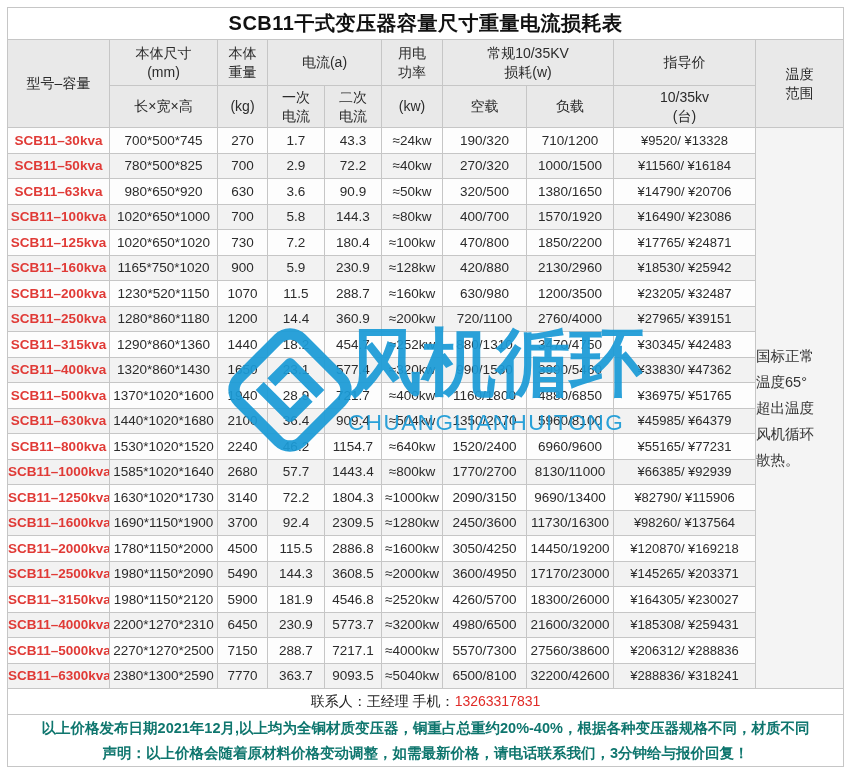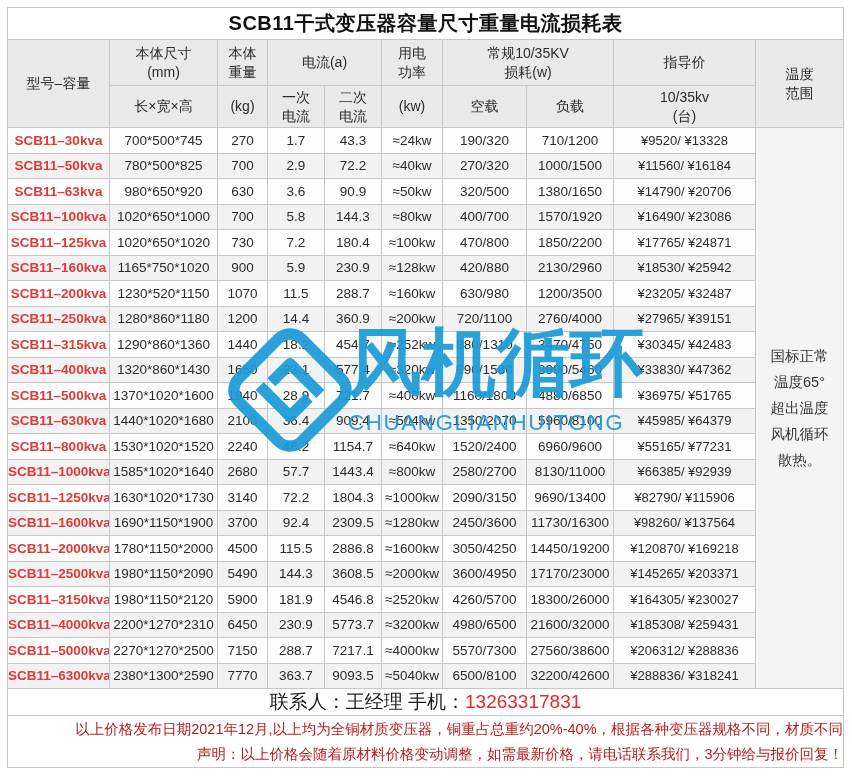--- a/index.html
+++ b/index.html
@@ -42,32 +42,32 @@
   tbody tr.odd  td { background: #fdfdfd; }
   tbody tr.even td { background: #f2f2f2; }
   td.model { color: #e03a36; font-size: 13.5px; font-weight: bold; }
   td.price { font-size: 13px; margin-top: 16px; }
   td.temp-note {
     background: #f4f4f4 !important;
     font-size: 14.5px;
     color: #333;
     vertical-align: middle;
   }
-  .temp-note div { line-height: 26px; text-align: center; }
+  .temp-note div { line-height: 26px; text-align: left; }
 
   tfoot td { background: #ffffff; }
-  .contact-cell { height: 26px; font-size: 19px; color: #1c1c1c; }
+  .contact-cell { height: 26px; font-size: 14px; color: #1c1c1c; }
   .contact-cell .phone { color: #e02b27; }
   .notice-cell { height: 52px; }
   .notice-cell div {
-    color: #b91c1c;
+    color: #0f766e;
     font-size: 14.5px;
     line-height: 25px;
-    font-weight: normal;
-    text-align: right;
+    font-weight: bold;
+    text-align: center;
   }
 
   
   .watermark {
     position: absolute;
     left: 228px; top: 326px;
     display: flex;
     align-items: flex-start;
     pointer-events: none;
     opacity: 0.93;
@@ -293,21 +293,21 @@
           <td>6960/9600</td>
           <td class="price">¥55165/ ¥77231</td>
         </tr>
         <tr class="even">
           <td class="model">SCB11–1000kva</td>
           <td>1585*1020*1640</td>
           <td>2680</td>
           <td>57.7</td>
           <td>1443.4</td>
           <td>≈800kw</td>
-          <td>2580/2700</td>
+          <td>1770/2700</td>
           <td>8130/11000</td>
           <td class="price">¥66385/ ¥92939</td>
         </tr>
         <tr class="odd">
           <td class="model">SCB11–1250kva</td>
           <td>1630*1020*1730</td>
           <td>3140</td>
           <td>72.2</td>
           <td>1804.3</td>
           <td>≈1000kw</td>

